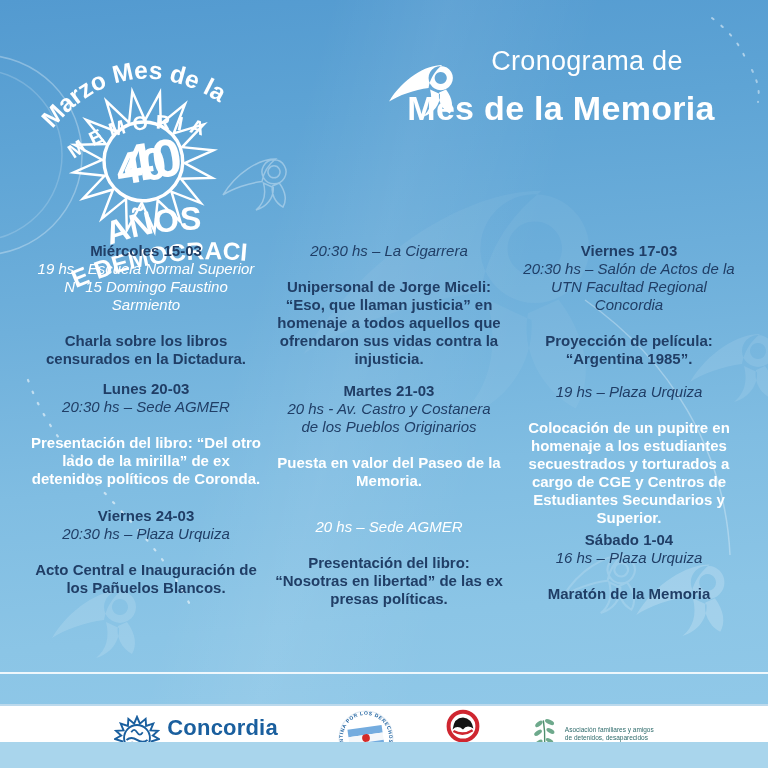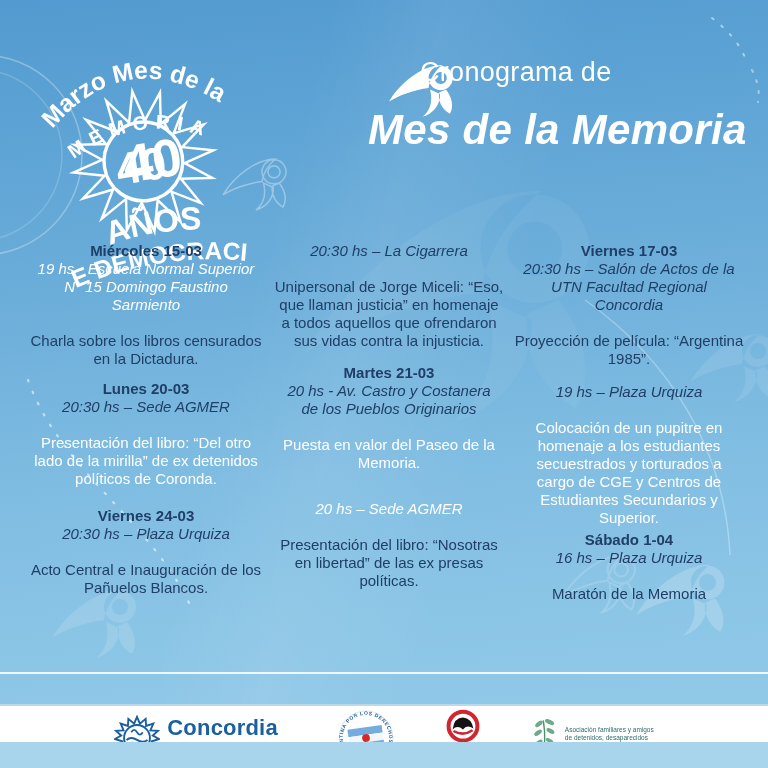--- a/index.html
+++ b/index.html
@@ -11,31 +11,31 @@
   .swoosh{position:absolute;inset:0;pointer-events:none;
     background:linear-gradient(105deg,rgba(255,255,255,0) 34%,rgba(255,255,255,.07) 46%,rgba(255,255,255,0) 62%);}
   .wm{position:absolute;inset:0;pointer-events:none;}
 
   
   .emblem{position:absolute;left:24px;top:16px;width:236px;transform:rotate(-9deg);}
   .emblem text{fill:#ffffff;font-family:"Liberation Sans", sans-serif;}
 
   
   .kerchief{position:absolute;left:386px;top:56px;width:76px;}
-  .title{position:absolute;top:56px;right:14px;width:386px;color:#fff;}
+  .title{position:absolute;top:45px;right:14px;width:386px;text-align:center;color:#fff;}
   .title .t1,.title .t2{font-size:27px;line-height:33px;font-weight:400;padding-left:52px;letter-spacing:.3px;}
-  .title .t3{font-size:42px;line-height:44px;font-weight:700;margin-top:19px;letter-spacing:.3px;font-style:italic;}
+  .title .t3{font-size:34px;line-height:44px;font-weight:700;margin-top:8px;letter-spacing:.3px;}
 
   
   .grid{position:absolute;top:236px;left:20px;right:12px;display:grid;grid-template-columns:252px 230px 246px;column-gap:2px;}
   .col{display:flex;flex-direction:column;align-items:center;}
   .event{text-align:center;width:100%;}
   .ev-date{font-size:15px;font-weight:700;line-height:18px;}
   .ev-loc{font-size:15px;font-style:italic;line-height:18px;margin:0 auto;max-width:218px;}
-  .ev-desc{font-size:15px;font-weight:400;line-height:18px;margin:18px auto 0;max-width:236px;}
+  .ev-desc{font-size:15px;font-weight:700;line-height:18px;margin:18px auto 0;max-width:236px;}
   .navy{color:#203e66;}
   .white{color:#ffffff;}
   .c1 .event:nth-child(1){margin-top:6px;} .c1 .event:nth-child(2){margin-top:12px;} .c1 .event:nth-child(3){margin-top:19px;}
   .c2 .event:nth-child(1){margin-top:6px;} .c2 .event:nth-child(2){margin-top:14px;} .c2 .event:nth-child(3){margin-top:28px;}
   .c3 .event:nth-child(1){margin-top:6px;} .c3 .event:nth-child(2){margin-top:15px;} .c3 .event:nth-child(3){margin-top:4px;}
   .c3 .event:nth-child(2) .ev-desc{max-width:226px;}
 
   
   .footer-line{position:absolute;left:0;right:0;top:672px;height:2px;background:rgba(255,255,255,.85);}
   .footer{position:absolute;left:0;right:0;top:704px;height:64px;background:#ffffff;

